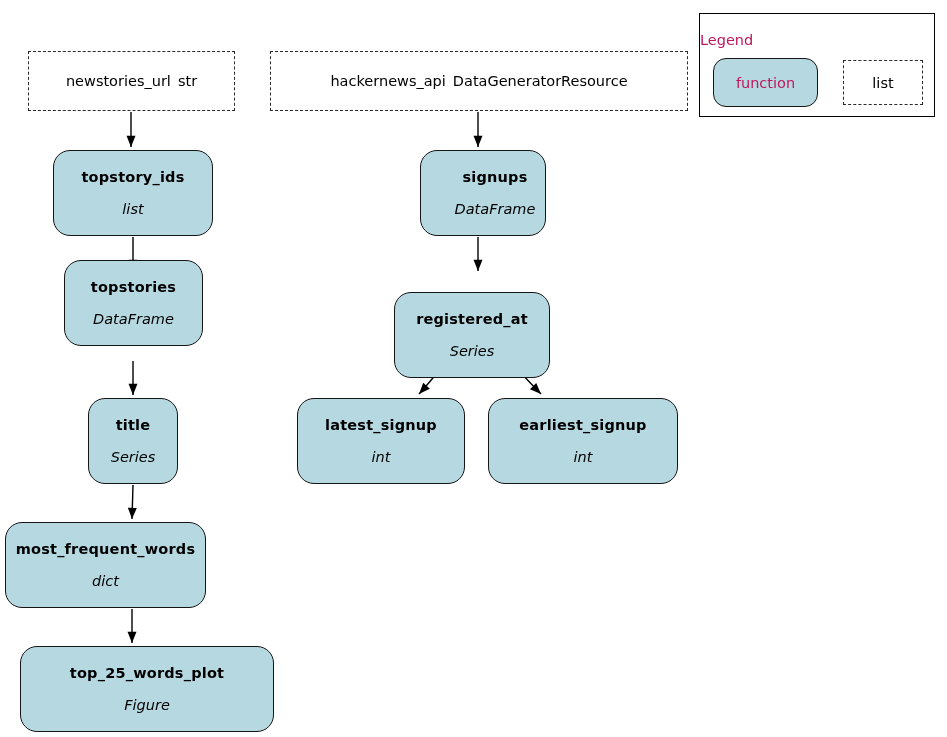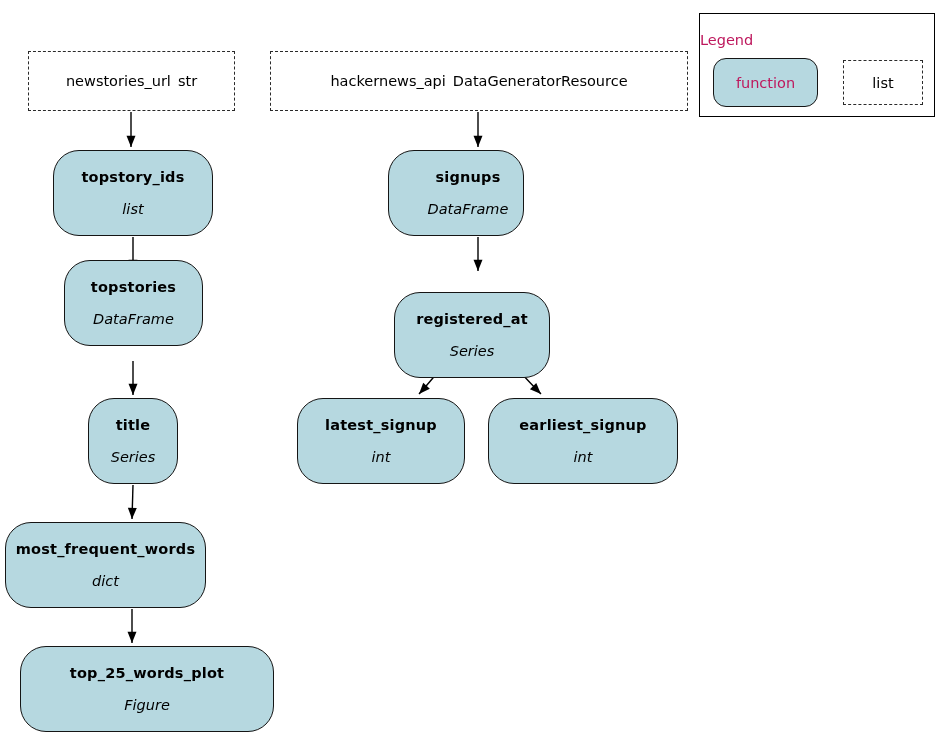--- a/index.html
+++ b/index.html
@@ -16,21 +16,21 @@
     left: 0; top: 0;
     width: 947px; height: 737px;
     pointer-events: none;
   }
   .fn-node {
     position: absolute;
     box-sizing: border-box;
     height: 86px;
     background: #b6d8e0;
     border: 1.3px solid #151515;
-    border-radius: 26px;
+    border-radius: 17px;
     display: flex;
     flex-direction: column;
     align-items: center;
     justify-content: center;
     gap: 16px;
     color: #000000;
   }
   .fn-node .nlabel {
     font-weight: bold;
     font-size: 14.5px;
@@ -142,21 +142,21 @@
     <div class="ntype">Series</div>
   </div>
   <div class="fn-node" style="left:5px; top:522px; width:201px;">
     <div class="nlabel">most_frequent_words</div>
     <div class="ntype">dict</div>
   </div>
   <div class="fn-node" style="left:20px; top:646px; width:254px;">
     <div class="nlabel">top_25_words_plot</div>
     <div class="ntype">Figure</div>
   </div>
-  <div class="fn-node" style="left:388px; top:150px; width:136px;padding-left:24px;">
+  <div class="fn-node" style="left:420px; top:150px; width:126px;padding-left:24px;">
     <div class="nlabel">signups</div>
     <div class="ntype">DataFrame</div>
   </div>
   <div class="fn-node" style="left:394px; top:292px; width:156px;">
     <div class="nlabel">registered_at</div>
     <div class="ntype">Series</div>
   </div>
   <div class="fn-node" style="left:297px; top:398px; width:168px;">
     <div class="nlabel">latest_signup</div>
     <div class="ntype">int</div>

